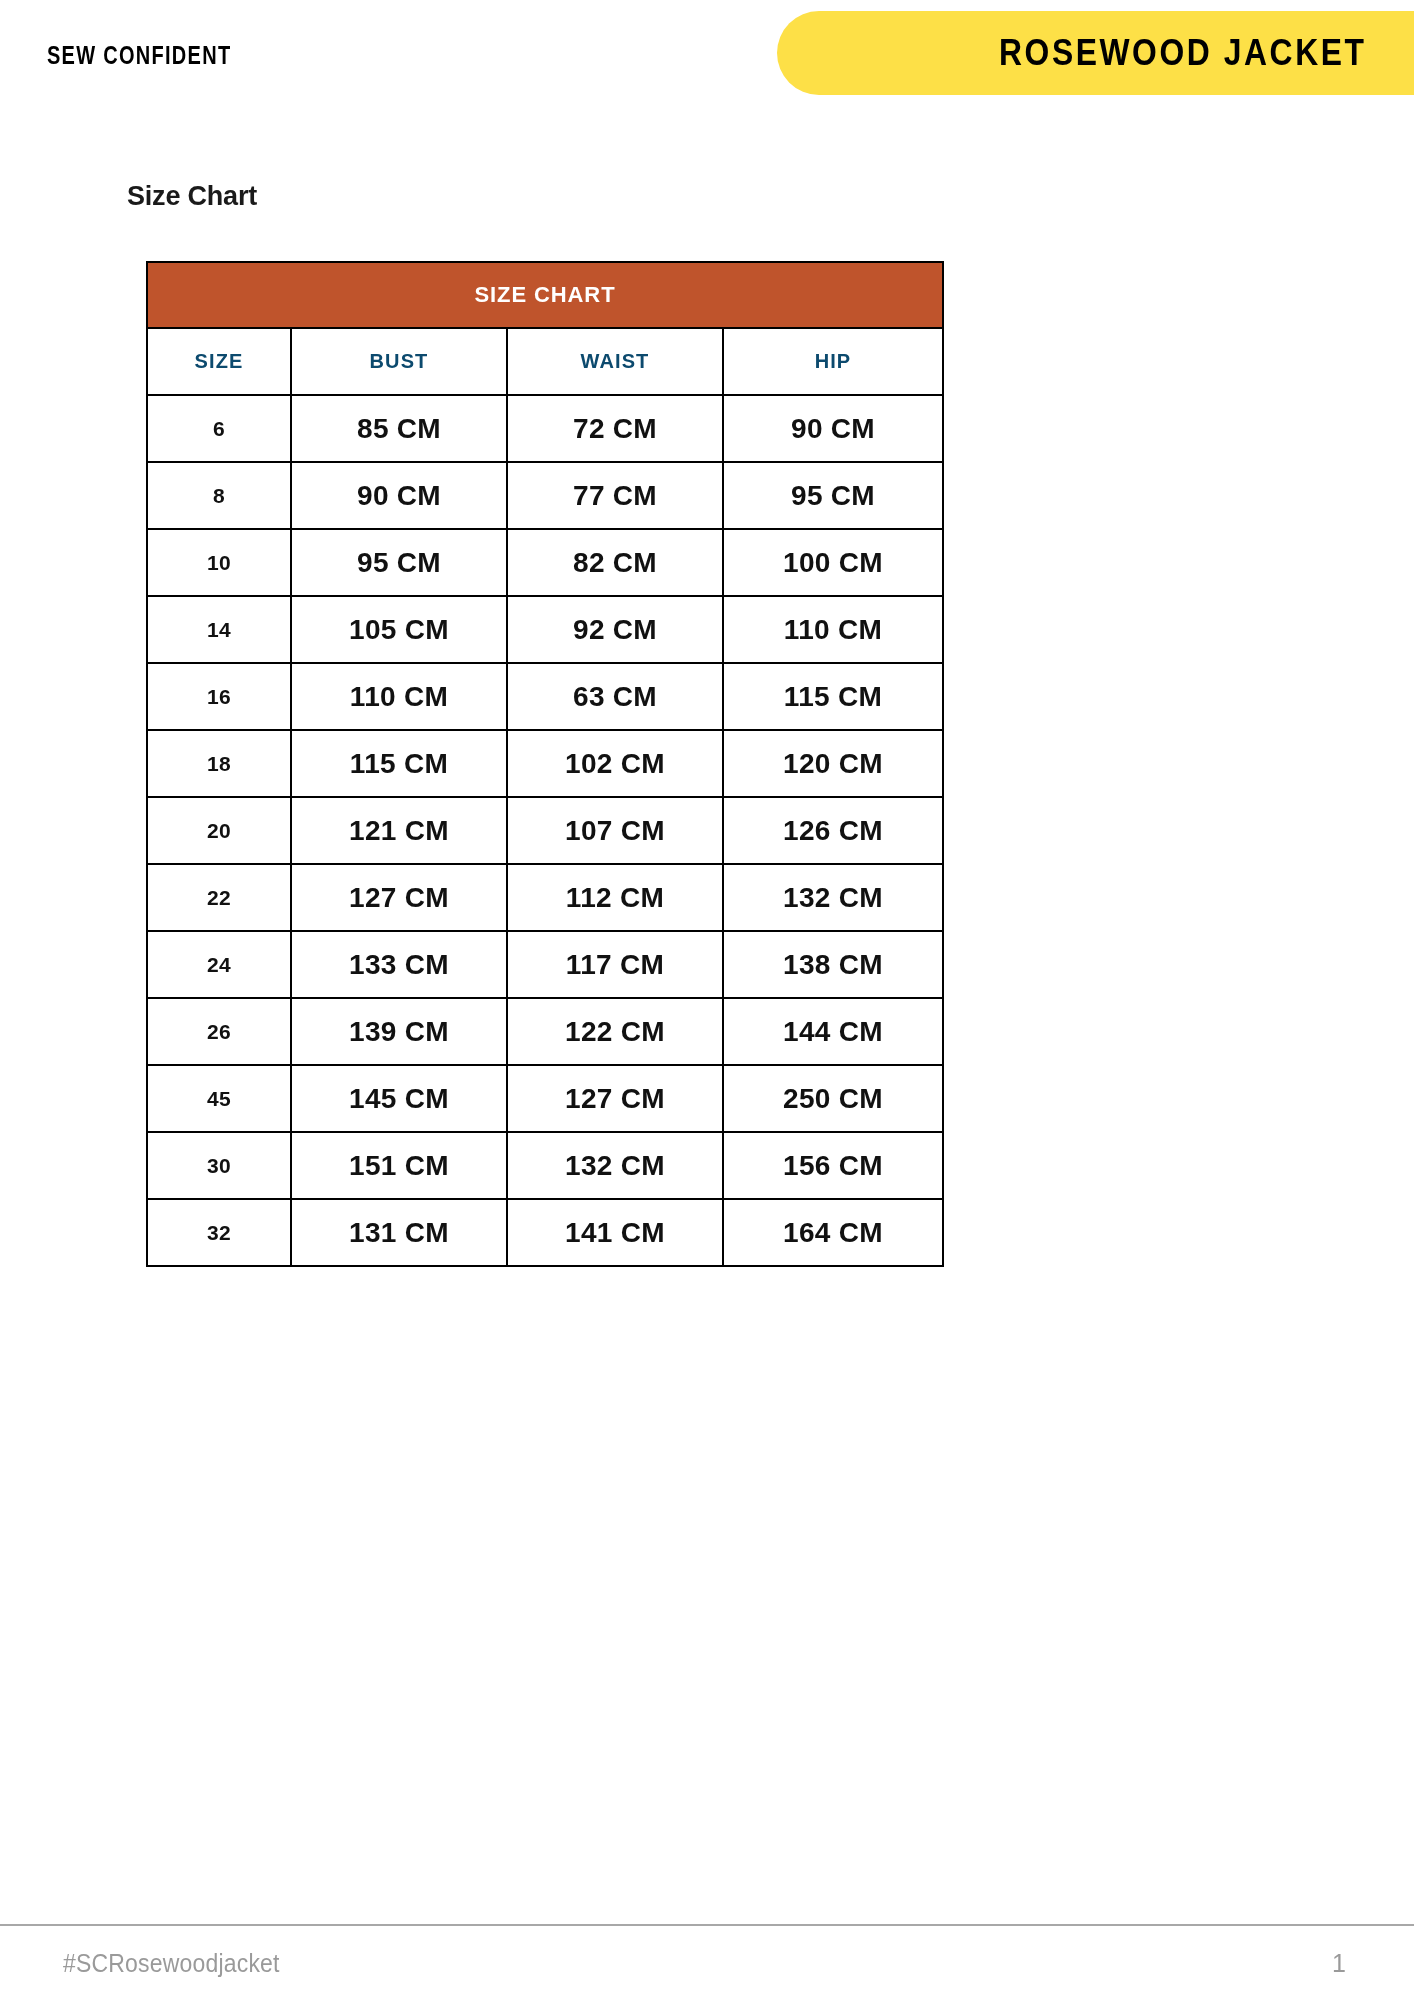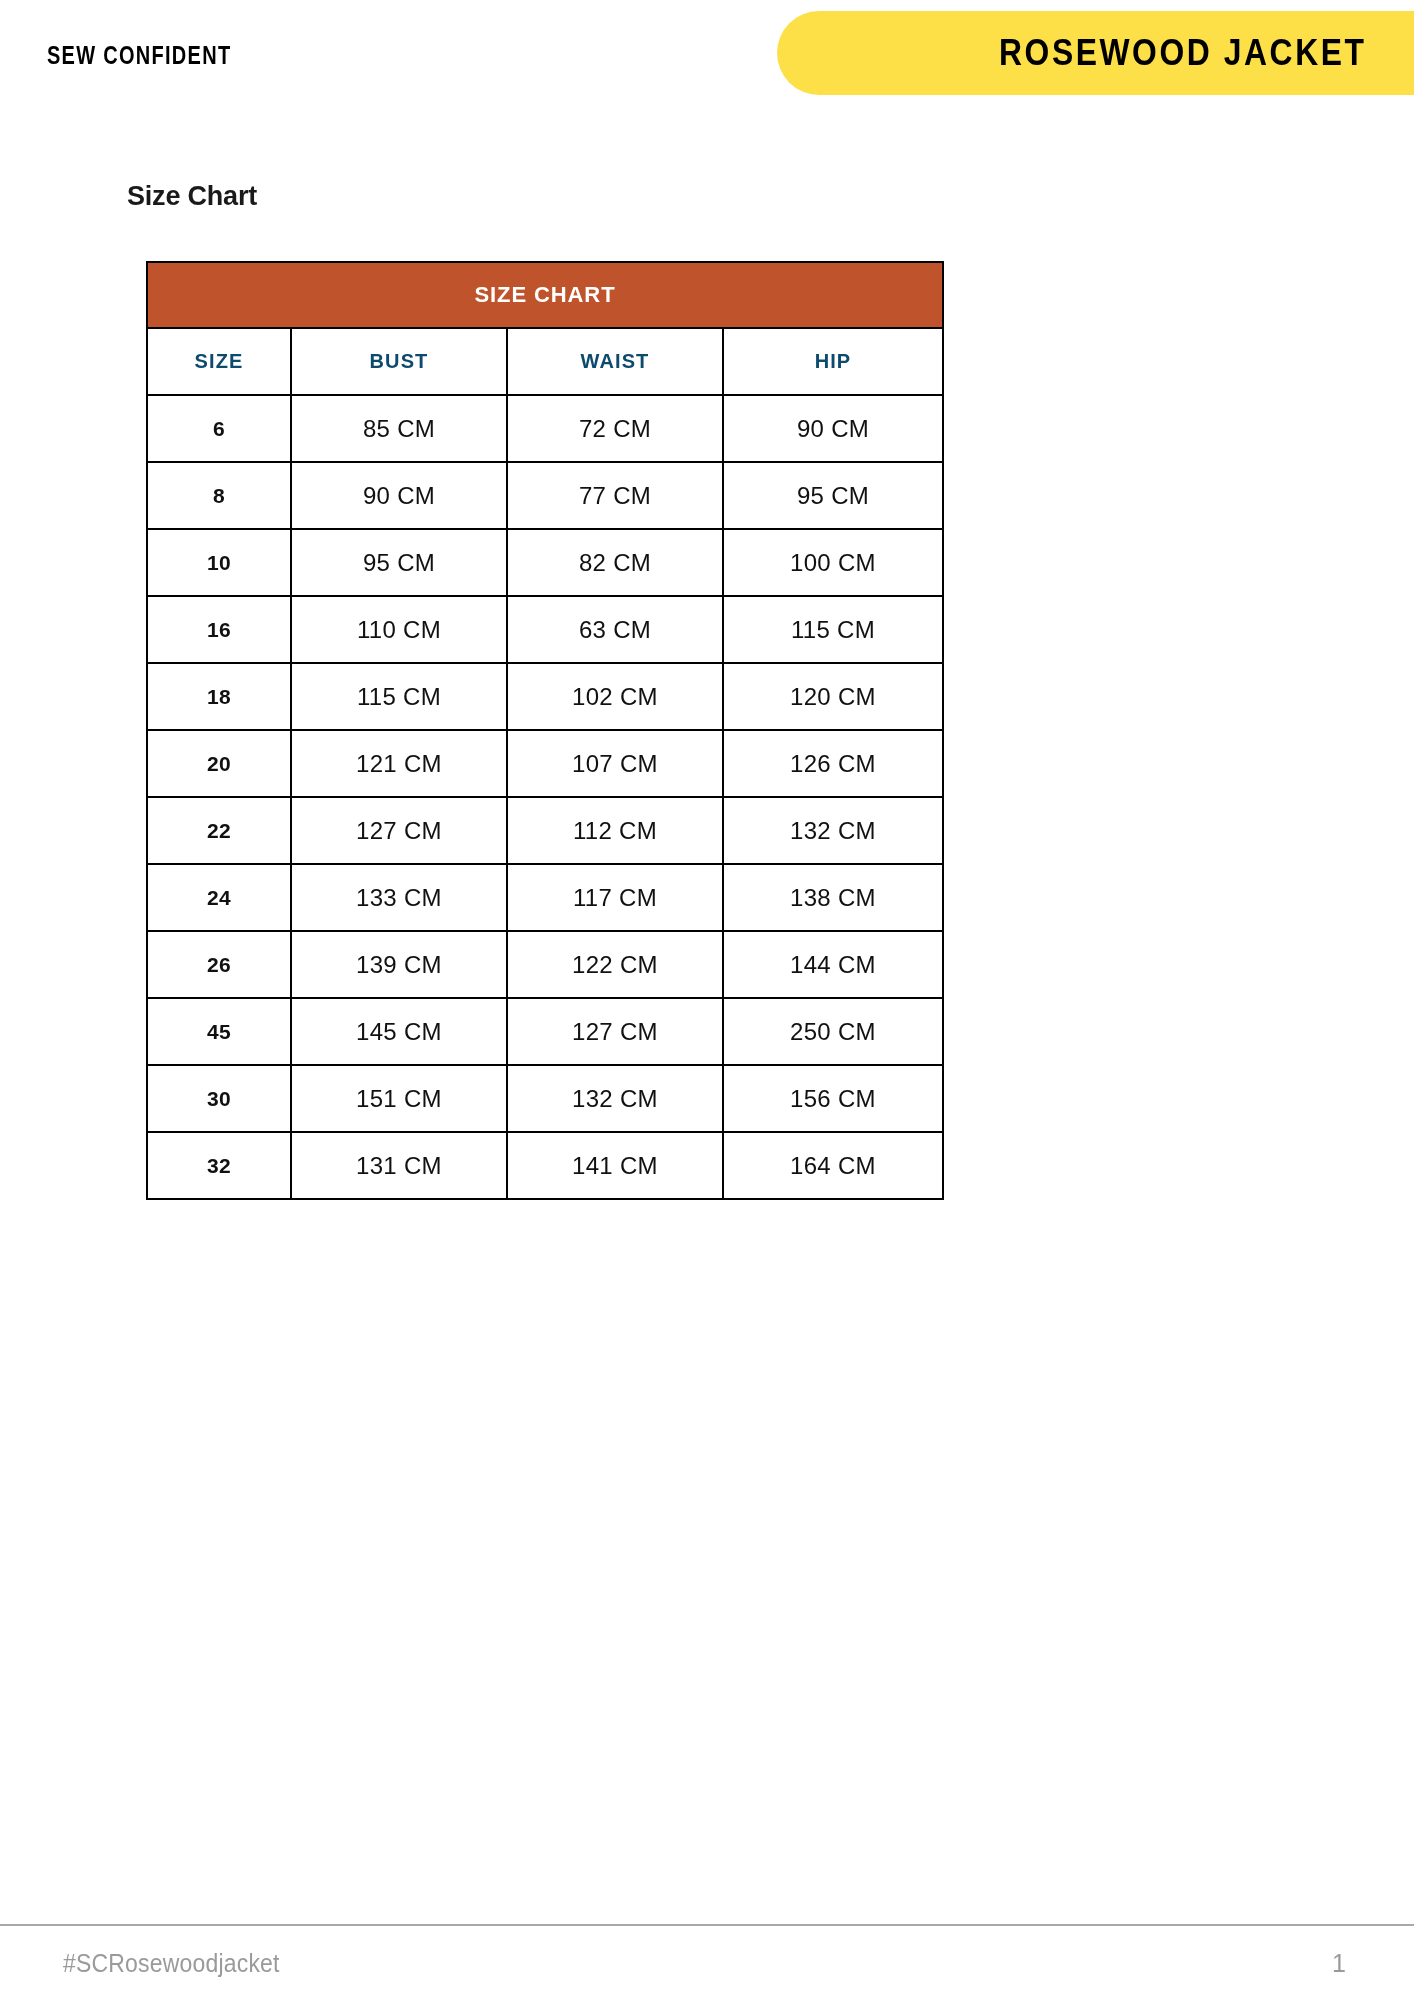--- a/index.html
+++ b/index.html
@@ -107,22 +107,22 @@
   tr.colhead-row th {
     height: 65px;
     font-size: 20px;
     font-weight: 700;
     letter-spacing: 1.1px;
     color: #0c4a6e;
     background: #ffffff;
   }
   tr.data-row td {
     height: 65px;
-    font-size: 24px;
-    font-weight: 400;
+    font-size: 28px;
+    font-weight: 700;
     color: #111111;
     background: #ffffff;
     letter-spacing: 0.3px;
   }
   tr.data-row td.size-cell {
     font-weight: 700;
     font-size: 21px;
   }
 
   
@@ -204,20 +204,26 @@
           <td>77 CM</td>
           <td>95 CM</td>
         </tr>
         <tr class="data-row">
           <td class="size-cell">10</td>
           <td>95 CM</td>
           <td>82 CM</td>
           <td>100 CM</td>
         </tr>
         <tr class="data-row">
+          <td class="size-cell">14</td>
+          <td>105 CM</td>
+          <td>92 CM</td>
+          <td>110 CM</td>
+        </tr>
+        <tr class="data-row">
           <td class="size-cell">16</td>
           <td>110 CM</td>
           <td>63 CM</td>
           <td>115 CM</td>
         </tr>
         <tr class="data-row">
           <td class="size-cell">18</td>
           <td>115 CM</td>
           <td>102 CM</td>
           <td>120 CM</td>

